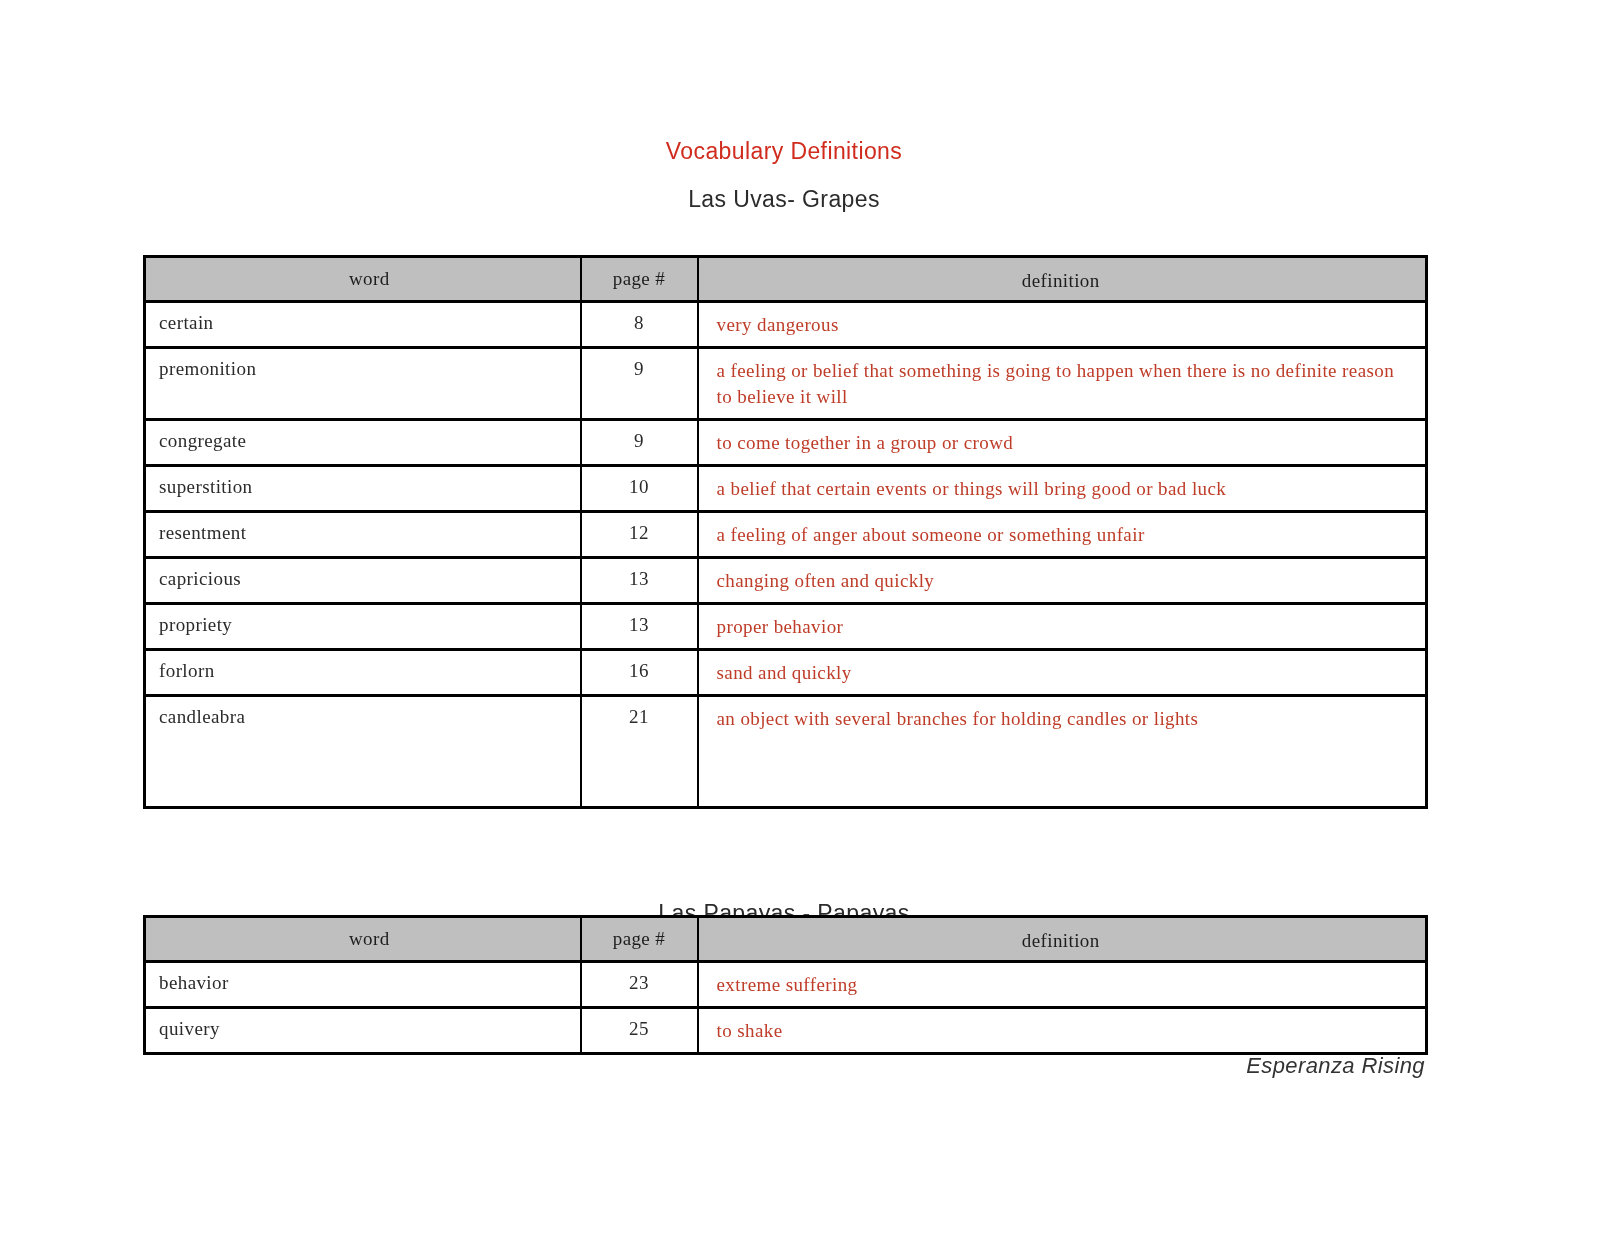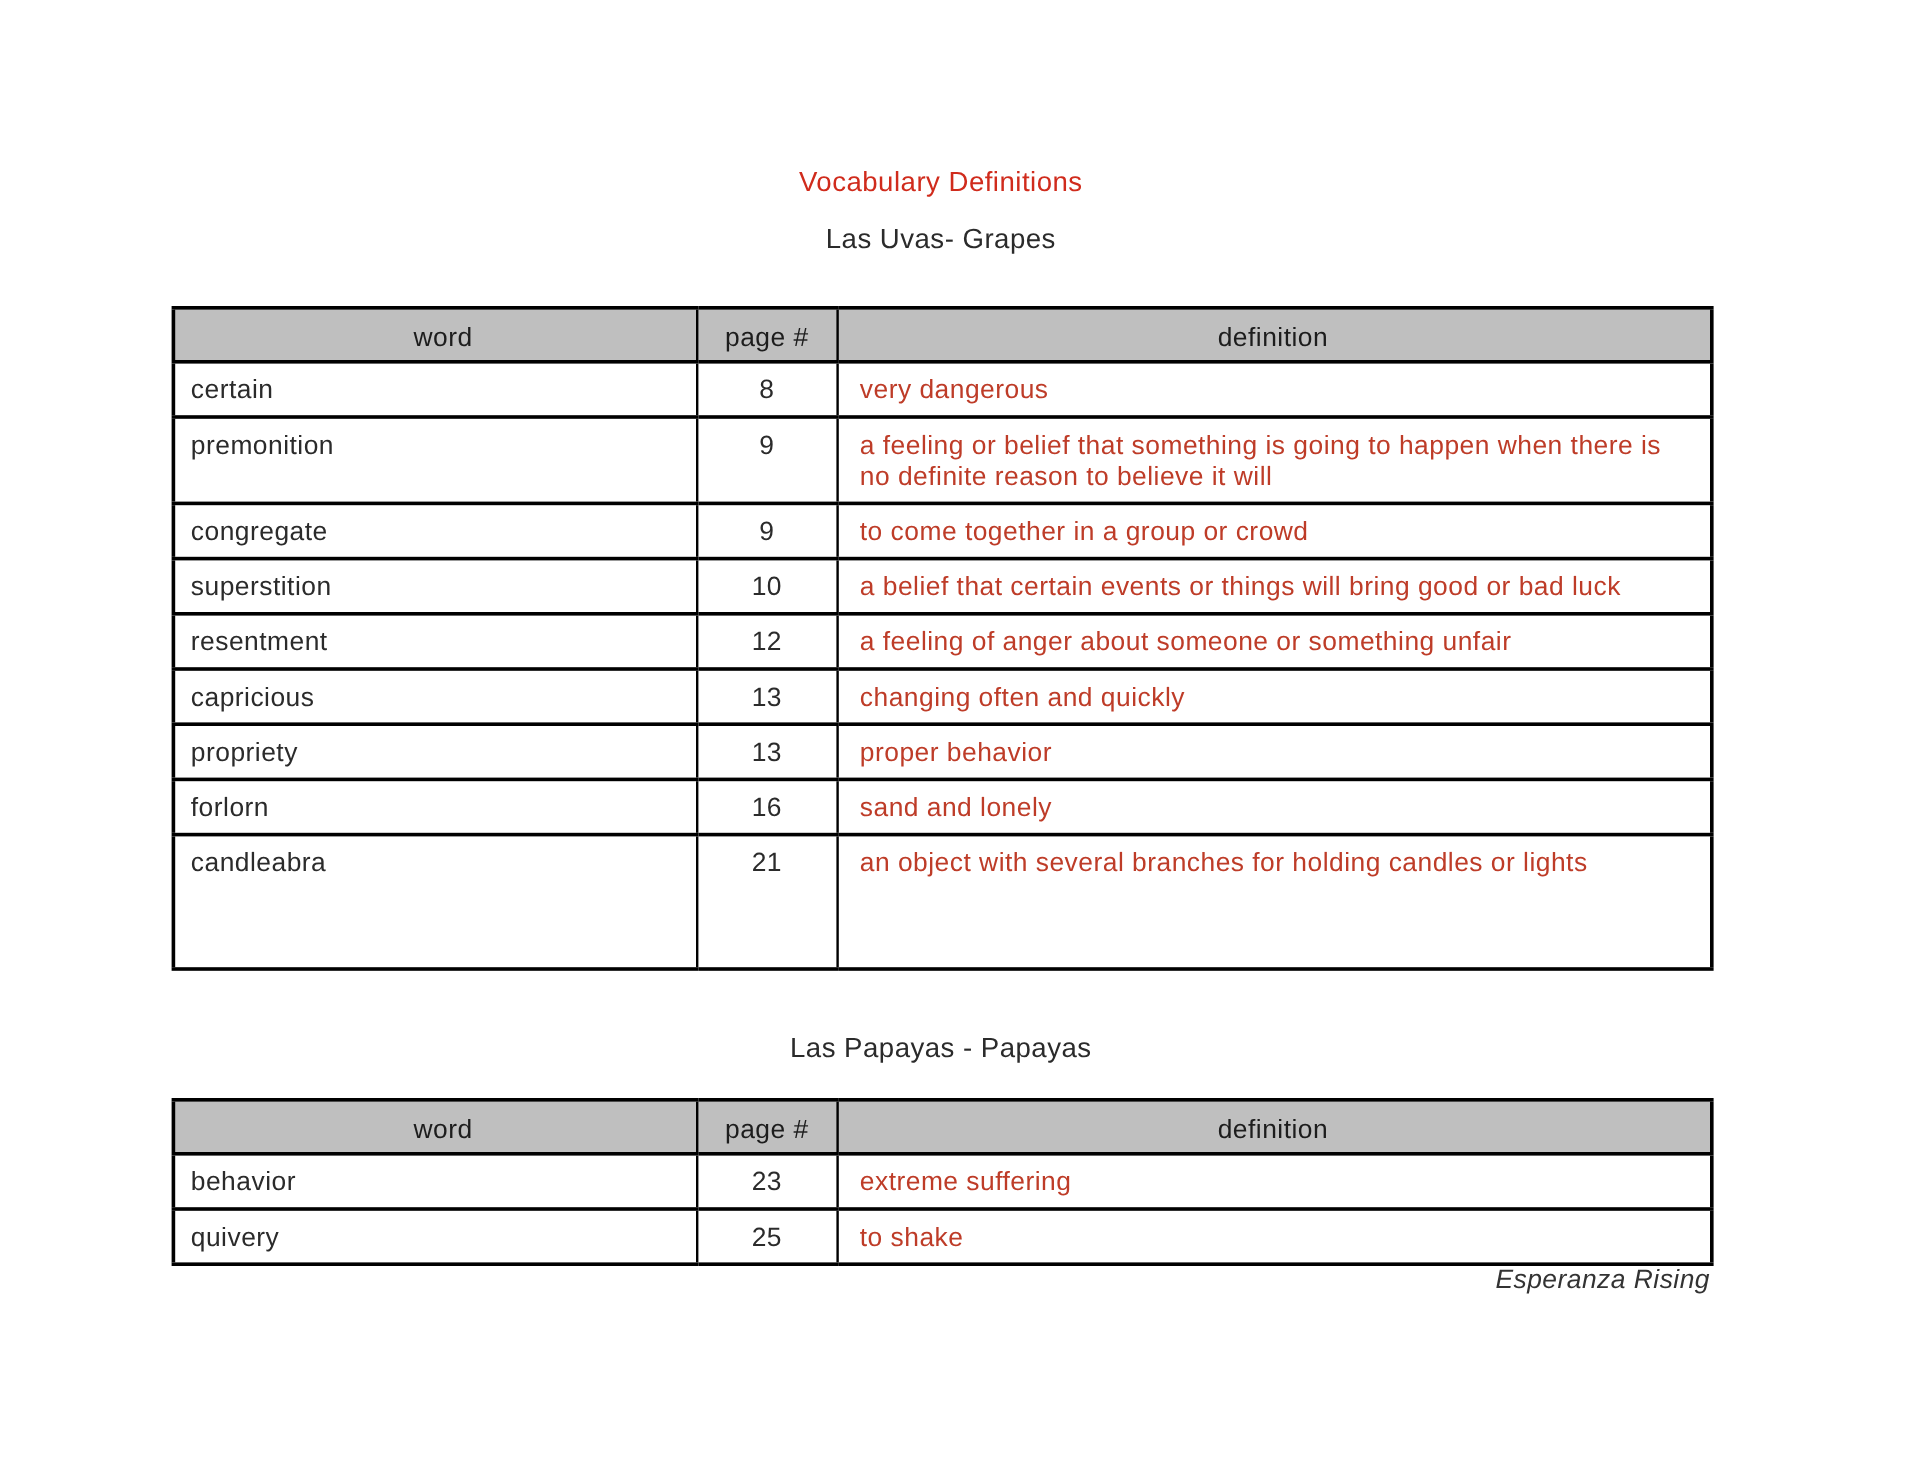--- a/index.html
+++ b/index.html
@@ -32,38 +32,39 @@
   .section-heading {
     position: absolute;
     left: 143px;
     width: 1282px;
     text-align: center;
     font-size: 23px;
     font-weight: normal;
     color: #2b2b2b;
   }
   #heading-0 { top: 186px; }
-  #heading-1 { top: 860px; }
+  #heading-1 { top: 900px; }
   .vocab-table {
     position: absolute;
     left: 143px;
     width: 1282px;
     border-collapse: collapse;
     border: 3px solid var(--border-black);
     table-layout: fixed;
   }
   #table-0 { top: 255px; }
   #table-1 { top: 915px; }
   .vocab-table th, .vocab-table td {
     border: 2px solid var(--border-black);
     border-top-width: 3px;
     border-bottom-width: 3px;
     vertical-align: top;
-    font-size: 22px;
+    font-size: 19px;
     font-weight: normal;
+    font-family: Liberation Serif, serif;
   }
   .vocab-table th {
     background: var(--header-gray);
     height: 45px;
     text-align: center;
     padding-top: 10px;
     color: #1d1d1d;
   }
   .vocab-table td { height: 45px; padding-top: 9px; padding-bottom: 8px; }
   .col-word  { width: 436px; padding-left: 13px; color: #2b2b2b; }
@@ -131,21 +132,21 @@
           <td class="col-def">changing often and quickly</td>
         </tr>
         <tr>
           <td class="col-word">propriety</td>
           <td class="col-page">13</td>
           <td class="col-def">proper behavior</td>
         </tr>
         <tr>
           <td class="col-word">forlorn</td>
           <td class="col-page">16</td>
-          <td class="col-def">sand and lonely</td>
+          <td class="col-def">sand and quickly</td>
         </tr>
         <tr>
           <td class="col-word">candleabra</td>
           <td class="col-page">21</td>
           <td class="col-def">an object with several branches for holding candles or lights</td>
         </tr>
       </tbody>
   </table>
 
   <h2 class="section-heading" id="heading-1">Las Papayas - Papayas</h2>

